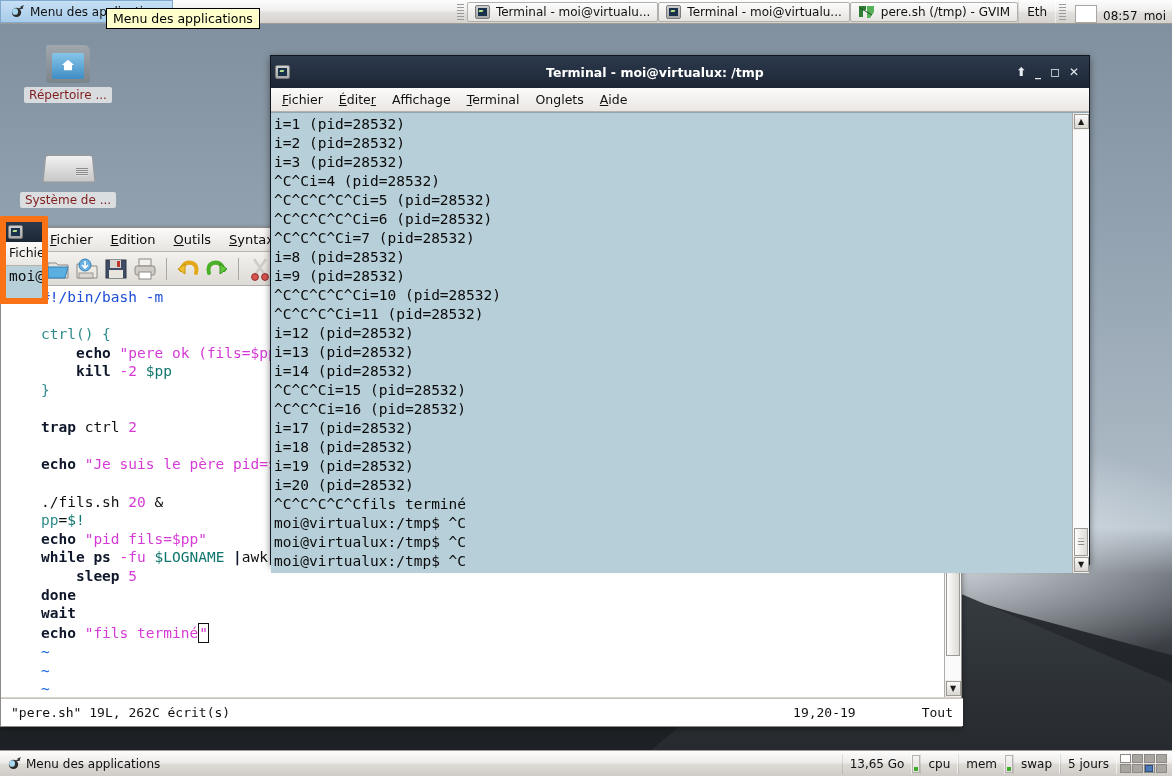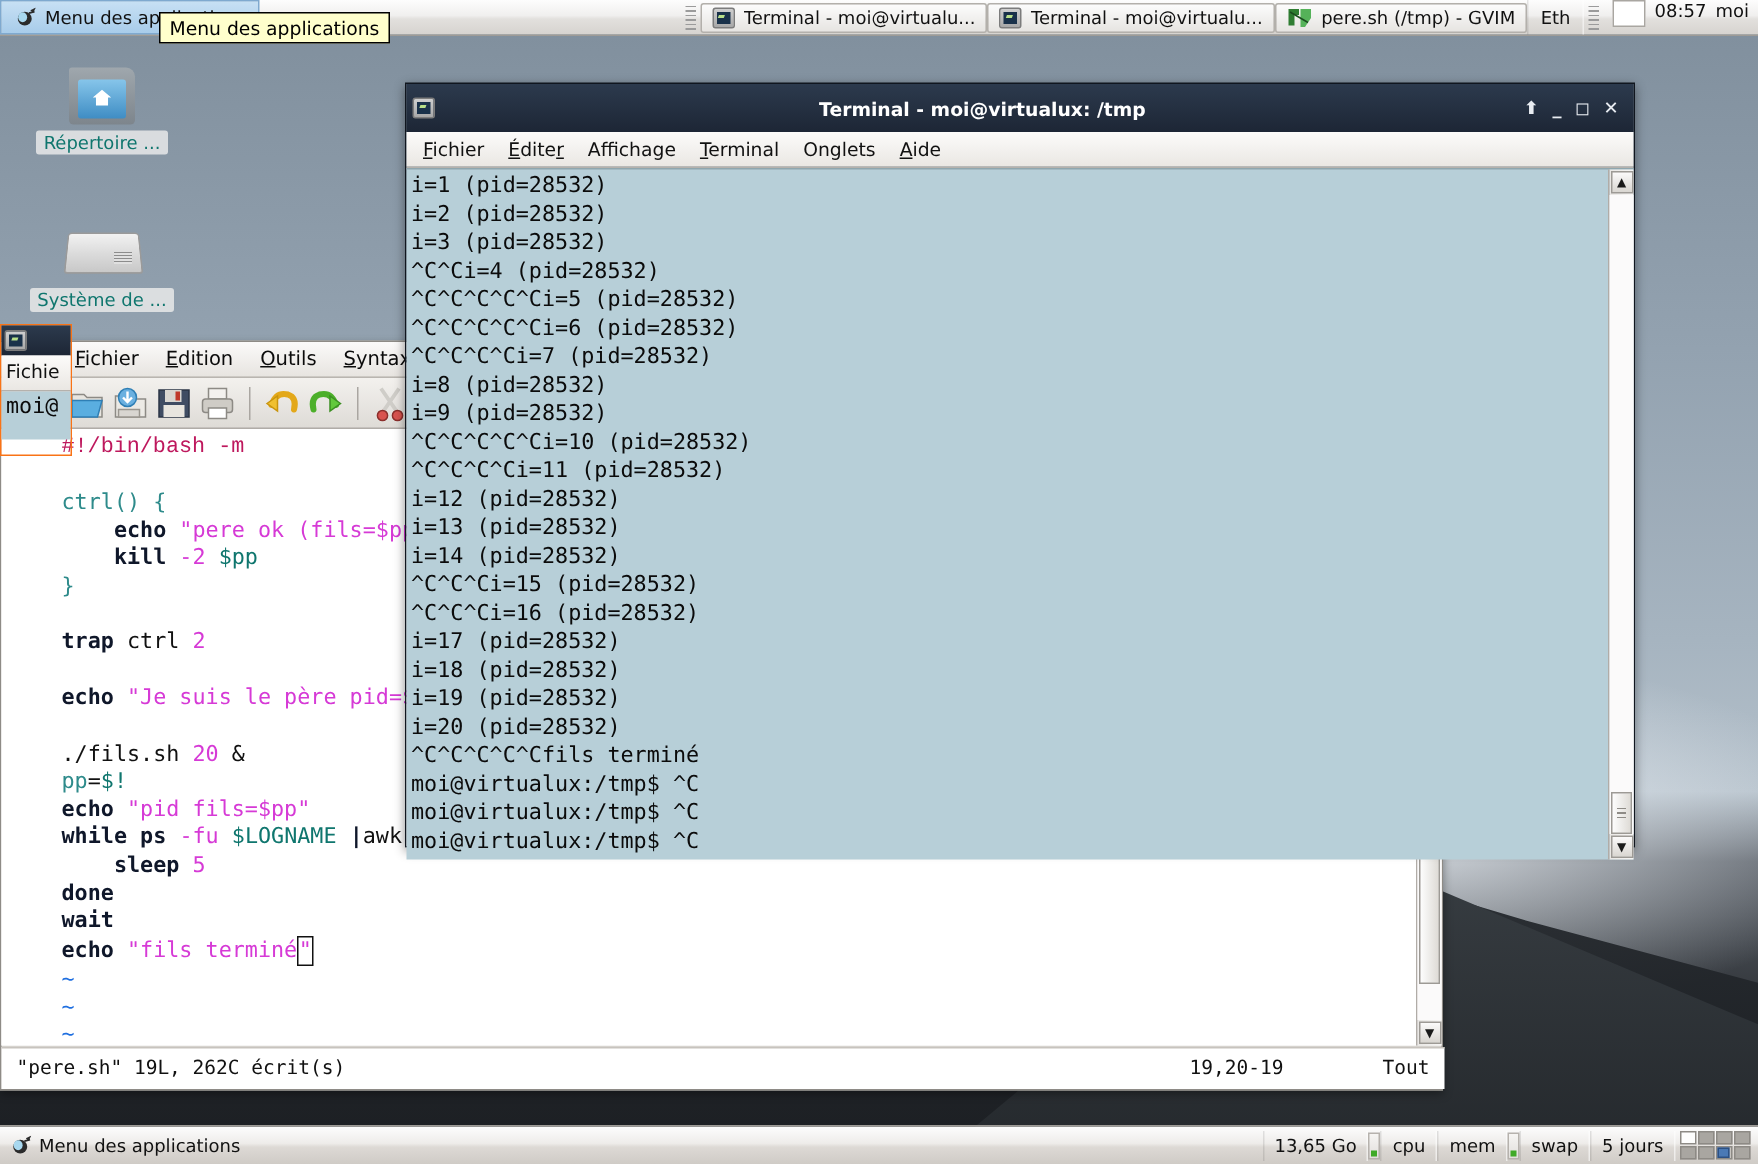--- a/index.html
+++ b/index.html
@@ -35,21 +35,21 @@
   }
 
   
   .desktop-icon {
     position: absolute; width: 110px; text-align: center;
     cursor: default;
   }
   .desktop-icon .label {
     display: inline-block;
     background: rgba(235,235,235,0.82);
-    color: #0f766e; font-size: 12px;
+    color: #7f1d1d; font-size: 12px;
     padding: 1px 5px; border-radius: 2px;
     white-space: nowrap;
     font-family: "DejaVu Sans", sans-serif;
     text-align: center;
   }
   .ic-home { width: 44px; height: 38px; margin: 0 auto 4px;
     background: linear-gradient(to bottom, #9fa7ad, #7d858c);
     border-radius: 2px 6px 3px 3px; position: relative; }
   .ic-home:after {
     content: ""; position: absolute; left: 6px; top: 8px; width: 32px; height: 26px;
@@ -114,21 +114,21 @@
     background: #b8e08a; z-index: 2;
     transform: skewX(-20deg);
   }
   .gvim-ico { width: 17px; height: 15px; flex: none; }
   .panel-spacer { flex: 1; }
   .handle {
     width: 7px; align-self: center; height: 16px;
     background: repeating-linear-gradient(to bottom, #9b9b9b 0 1px, transparent 1px 3px);
     margin: 0 3px; flex: none;
   }
-  #clock-area { display: flex; align-items: flex-start; gap: 6px; padding: 0 6px; }
+  #clock-area { display: flex; align-items: flex-end; gap: 6px; padding: 0 6px; }
   .tray-box {
     width: 22px; height: 18px; background: #fff; border: 1px solid #a9a6a1;
   }
   #tooltip {
     position: absolute; left: 106px; top: 8px;
     background: #ffffcc; border: 1px solid #000;
     color: #000; font-size: 12.5px;
     padding: 2px 6px; z-index: 60; white-space: nowrap;
   }
 
@@ -247,34 +247,34 @@
     background: #fff; border-top: 1px solid #c7c3be;
     display: flex; align-items: center;
     font-family: "DejaVu Sans Mono", monospace; font-size: 13px; color: #111;
     padding: 0 10px;
   }
   #gvim-status .spacer { flex: 1; }
   #gvim-status .ruler { margin-right: 66px; }
 
   
   #behind-term { left: 0px; top: 216px; width: 48px; height: 88px;
-    border: 1px solid #f97316; }
+    border: 6px solid #f97316; }
   #behind-term .bt-menu {
     height: 24px; background: linear-gradient(to bottom, #fcfbfa, #eae7e3);
     border-bottom: 1px solid #b5b1ac; font-size: 12.5px; color: #111;
     padding: 3px 0 0 3px; overflow: hidden; white-space: nowrap;
   }
   #behind-term .bt-body {
     height: 32px; background: #b7cfd8;
     font-family: "DejaVu Sans Mono", monospace; font-size: 14.5px;
     color: #0b0b0b; padding: 2px 0 0 3px; white-space: nowrap; overflow: hidden;
   }
 
   
-  .s-cmt { color: #be185d; font-family: Liberation Mono, monospace; }
+  .s-cmt { color: #1d4ed8; }
   .s-fn  { color: #2e8b8b; }
   .s-kw  { color: #0f172a; font-weight: bold; }
   .s-str { color: #d63ad6; }
   .s-num { color: #d63ad6; }
   .s-var { color: #0f766e; }
   .s-pln { color: #111; }
   .s-til { color: #1f6fe0; }
   .s-opt { color: #d63ad6; }
   .cursor-blk {
     display: inline-block; border: 1px solid #111; background: transparent;

